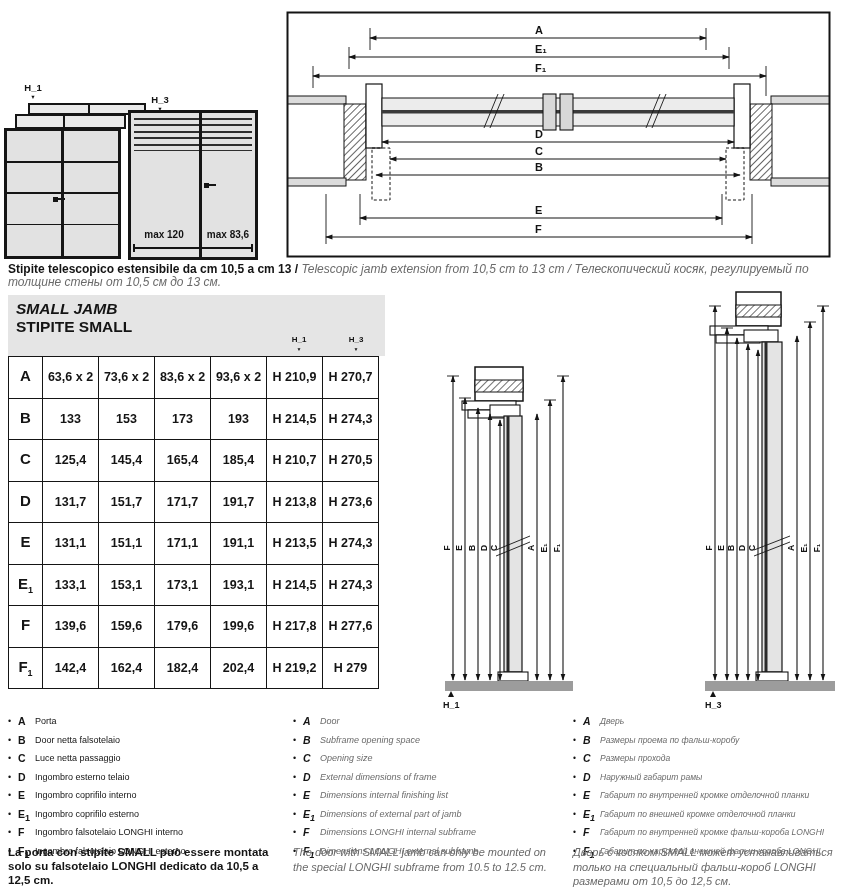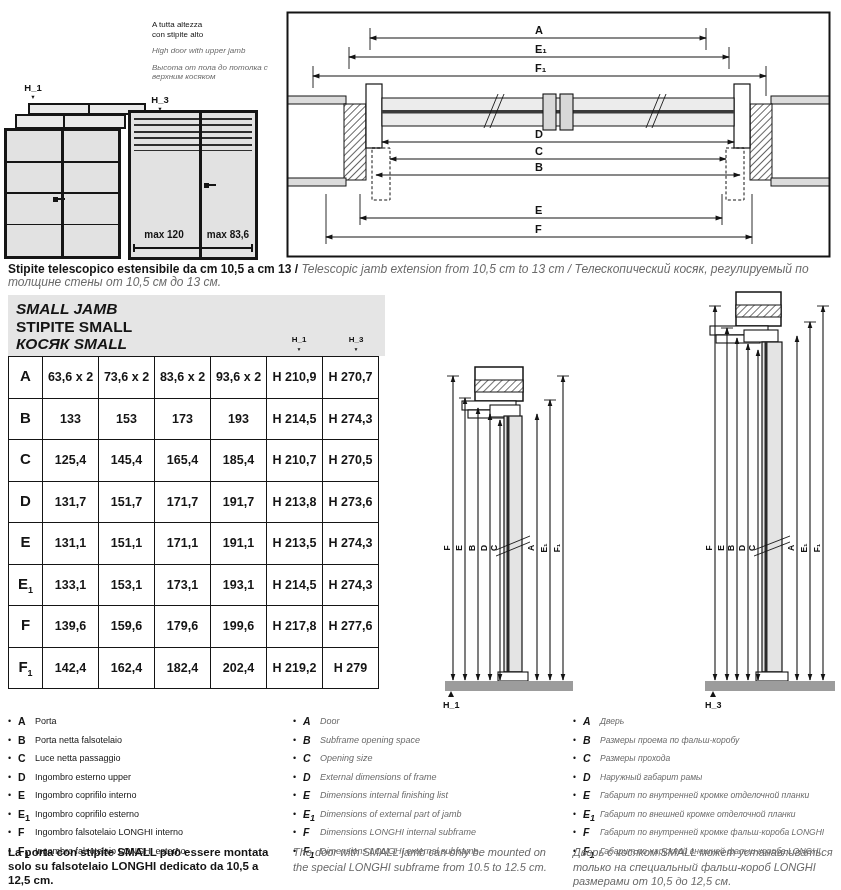--- a/index.html
+++ b/index.html
@@ -69,28 +69,20 @@
   .dash { stroke:#151515; stroke-width:1; fill:none; stroke-dasharray:3 2.2; }
   text.dlab { font:bold 11px "Liberation Sans","DejaVu Sans",sans-serif; fill:#141414; }
   text.vlab { font:bold 8.5px "Liberation Sans","DejaVu Sans",sans-serif; fill:#141414; }
   text.hlab { font:bold 9px "Liberation Sans","DejaVu Sans",sans-serif; fill:#141414; }
 </style>
 </head>
 <body>
 
 <div class="page">
 
-  <div class="abs intro">
-    <div class="blk">
-      <div>A tutta altezza</div>
-      <div>con stipite alto</div>
-    </div>
-    <div class="blk ital muted">High door with upper jamb</div>
-    <div class="blk ital muted">Высота от пола до потолка с верхним косяком</div>
-  </div>
 
   <div class="abs htag" style="left:18px; top:83px;">
     <span>H_1</span>
     <span class="tri">▼</span>
   </div>
 
   <div class="abs hdrbox" style="left:28px; top:103px; width:118px; height:12px;">
     <span class="vdv" style="left:58px;"></span>
   </div>
   <div class="abs hdrbox" style="left:15px; top:114px; width:111px; height:15px;">
@@ -192,21 +184,20 @@
 
   <div class="abs caption">
     <b>Stipite telescopico estensibile da cm 10,5 a cm 13 /</b>
     <span class="ital muted">Telescopic jamb extension from 10,5 cm to 13 cm /</span>
     <span class="ital muted">Телескопический косяк, регулируемый по толщине стены от 10,5 см до 13 см.</span>
   </div>
 
   <div class="abs tblHead">
     <div class="tt ital">SMALL JAMB</div>
     <div class="tt">STIPITE SMALL</div>
-    <div class="tt ital">КОСЯК SMALL</div>
     <div class="hcol" style="left:269px;">
       <span>H_1</span>
       <span class="tri">▼</span>
     </div>
     <div class="hcol" style="left:326px;">
       <span>H_3</span>
       <span class="tri">▼</span>
     </div>
   </div>
 
@@ -389,31 +380,31 @@
 
   <div class="abs leg" style="left:8px; width:276px;">
     <div class="item">
         <span class="bullet">•</span>
         <span class="ltr"><span>A</span><sub></sub></span>
         <span class="txt">Porta</span>
       </div>
     <div class="item">
         <span class="bullet">•</span>
         <span class="ltr"><span>B</span><sub></sub></span>
-        <span class="txt">Porta netta falsotelaio</span>
+        <span class="txt">Door netta falsotelaio</span>
       </div>
     <div class="item">
         <span class="bullet">•</span>
         <span class="ltr"><span>C</span><sub></sub></span>
         <span class="txt">Luce netta passaggio</span>
       </div>
     <div class="item">
         <span class="bullet">•</span>
         <span class="ltr"><span>D</span><sub></sub></span>
-        <span class="txt">Ingombro esterno upper</span>
+        <span class="txt">Ingombro esterno telaio</span>
       </div>
     <div class="item">
         <span class="bullet">•</span>
         <span class="ltr"><span>E</span><sub></sub></span>
         <span class="txt">Ingombro coprifilo interno</span>
       </div>
     <div class="item">
         <span class="bullet">•</span>
         <span class="ltr"><span>E</span><sub>1</sub></span>
         <span class="txt">Ingombro coprifilo esterno</span>

